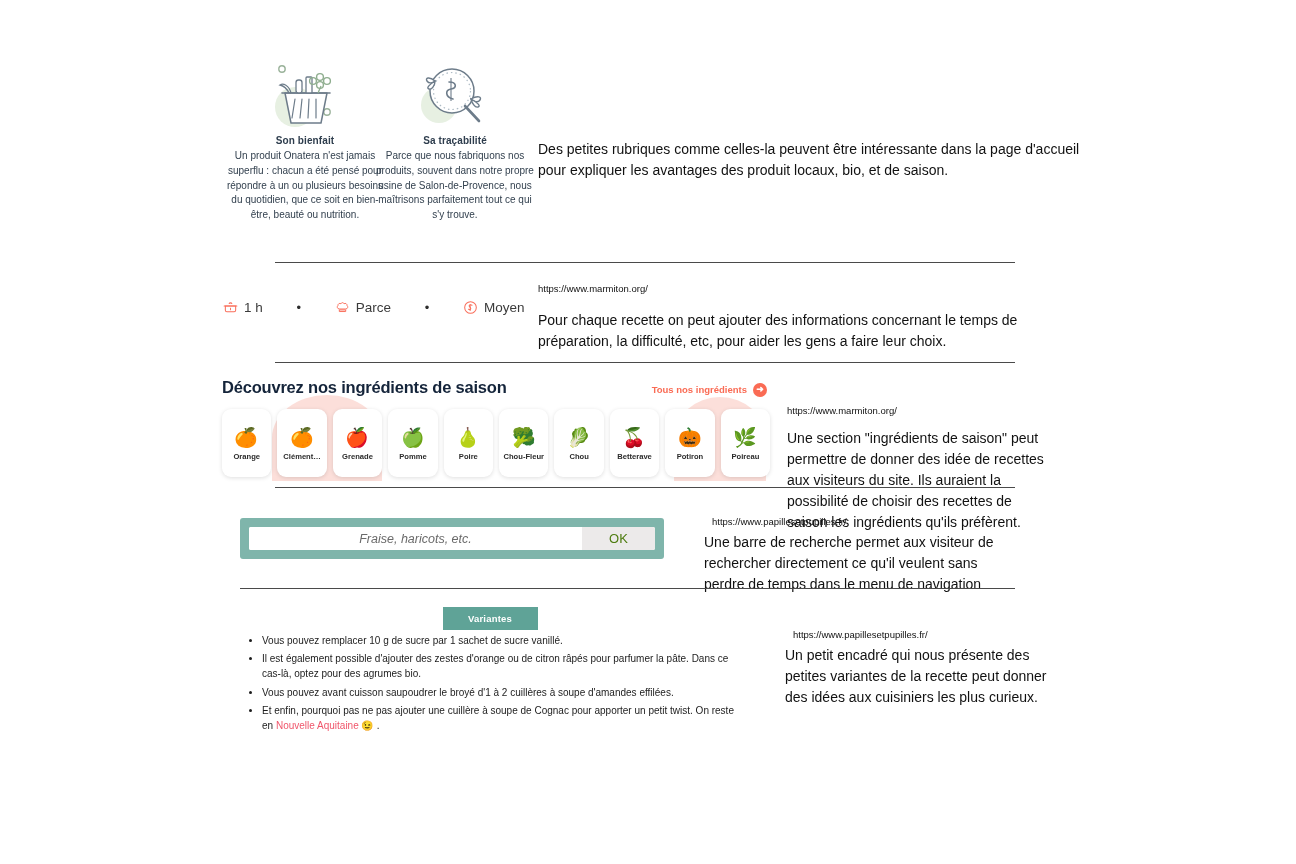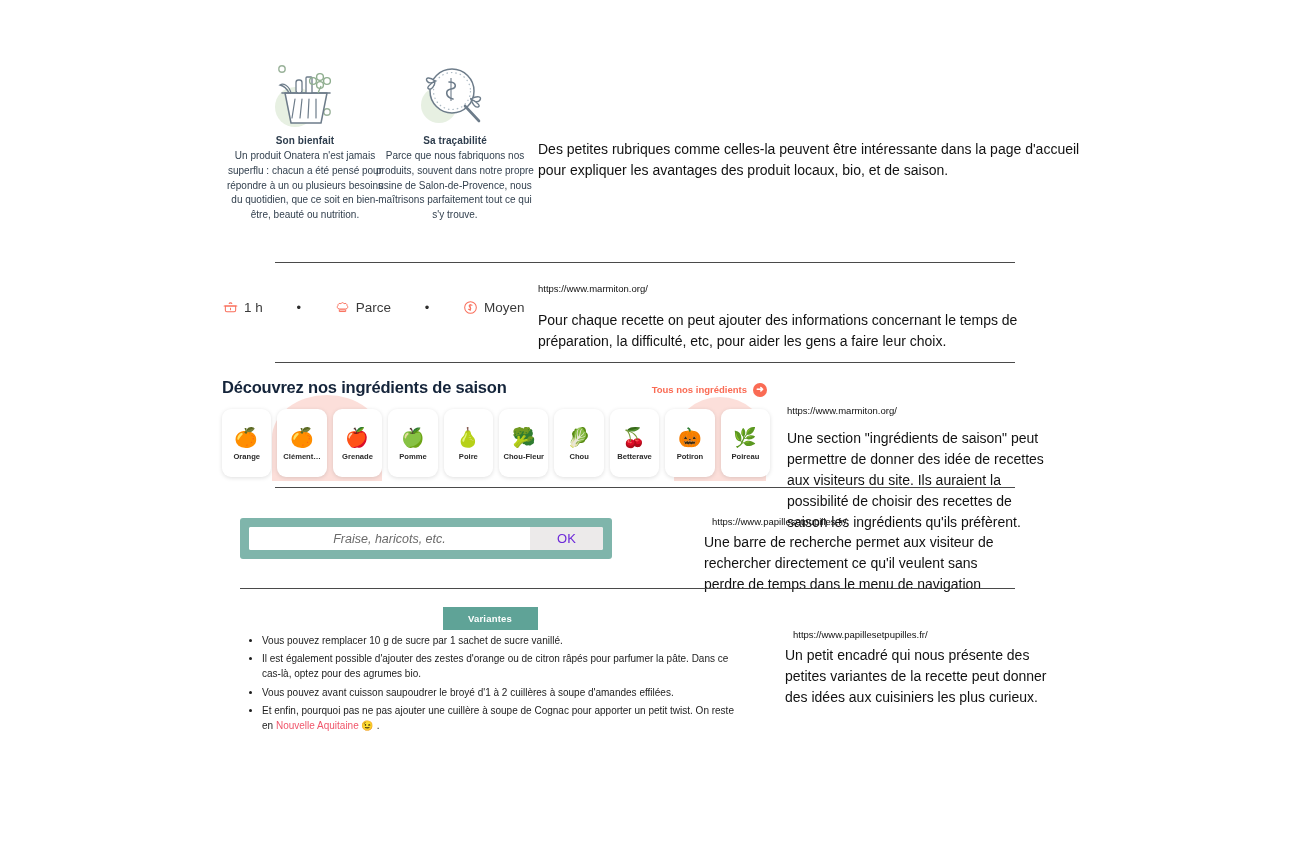--- a/index.html
+++ b/index.html
@@ -59,21 +59,21 @@
     display:flex; align-items:stretch;
   }
   .search-inner { display:flex; flex:1; background:#fff; border-radius:2px; overflow:hidden; }
   .search-field {
     flex:1; border:0; outline:0; background:#fff; text-align:center;
     font-family:"Liberation Sans", sans-serif; font-style:italic; font-size:12.5px; color:#6a6a6a;
   }
   .search-field::placeholder { color:#6a6a6a; font-style:italic; opacity:1;}
   .search-ok {
     width:73px; background:#eceaea; border:0; cursor:pointer;
-    font-family:"Liberation Sans", sans-serif; font-size:13px; color:#6d28d9;
+    font-family:"Liberation Sans", sans-serif; font-size:13px; color:#4d7c0f;
   }
 
   
   .var-wrap { position:absolute; }
   .var-badge {
     display:block; margin:0 auto; width:95px; text-align:center;
     background:#5fa397; color:#fff; font-size:9.5px; font-weight:bold;
     padding:6px 0; letter-spacing:.2px;
   }
   .var-list { margin:3px 0 0 0; padding-left:22px; }
@@ -236,21 +236,21 @@
     </div>
   </div>
 
   <div class="anno" style="left:787px; top:404px; width:260px;">
     <div class="url" style="margin-bottom:10px;">https://www.marmiton.org/</div>
     <div class="body">Une section "ingrédients de saison" peut permettre de donner des idée de recettes aux visiteurs du site. Ils auraient la possibilité de choisir des recettes de saison les ingrédients qu'ils préfèrent.</div>
   </div>
 
   <div class="rule" style="left:275px; top:487px; width:740px;"></div>
 
-  <div class="search-outer" style="left:240px; top:518px; width:372px; height:41px;">
+  <div class="search-outer" style="left:240px; top:518px; width:424px; height:41px;">
     <div class="search-inner">
       <input class="search-field" value="" placeholder="Fraise, haricots, etc." style="">
       <button class="search-ok">OK</button>
     </div>
   </div>
 
   <div class="anno tight" style="left:704px; top:515px; width:290px;">
     <div class="url">https://www.papillesetpupilles.fr/</div>
     <div class="body">Une barre de recherche permet aux visiteur de rechercher directement ce qu'il veulent sans perdre de temps dans le menu de navigation</div>
   </div>

